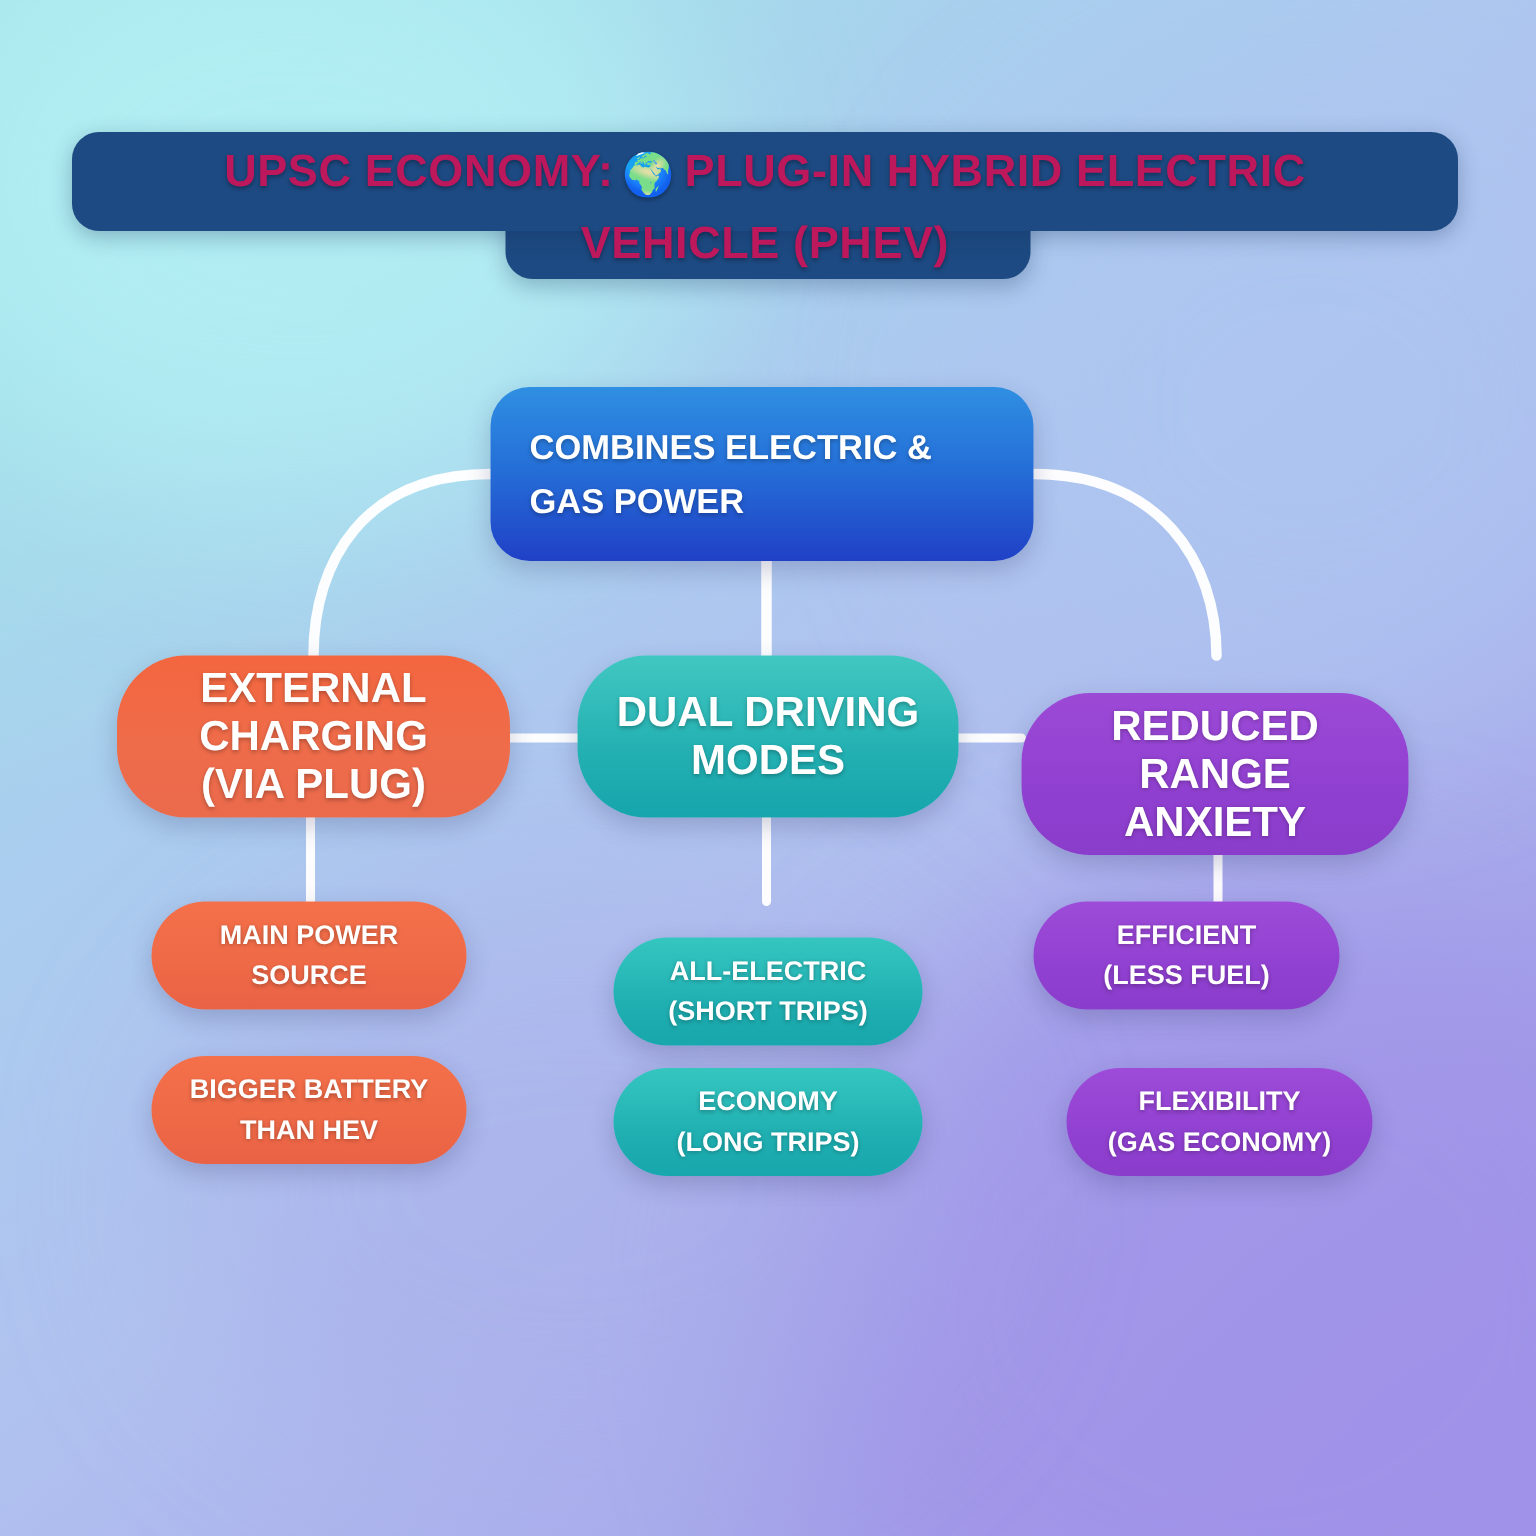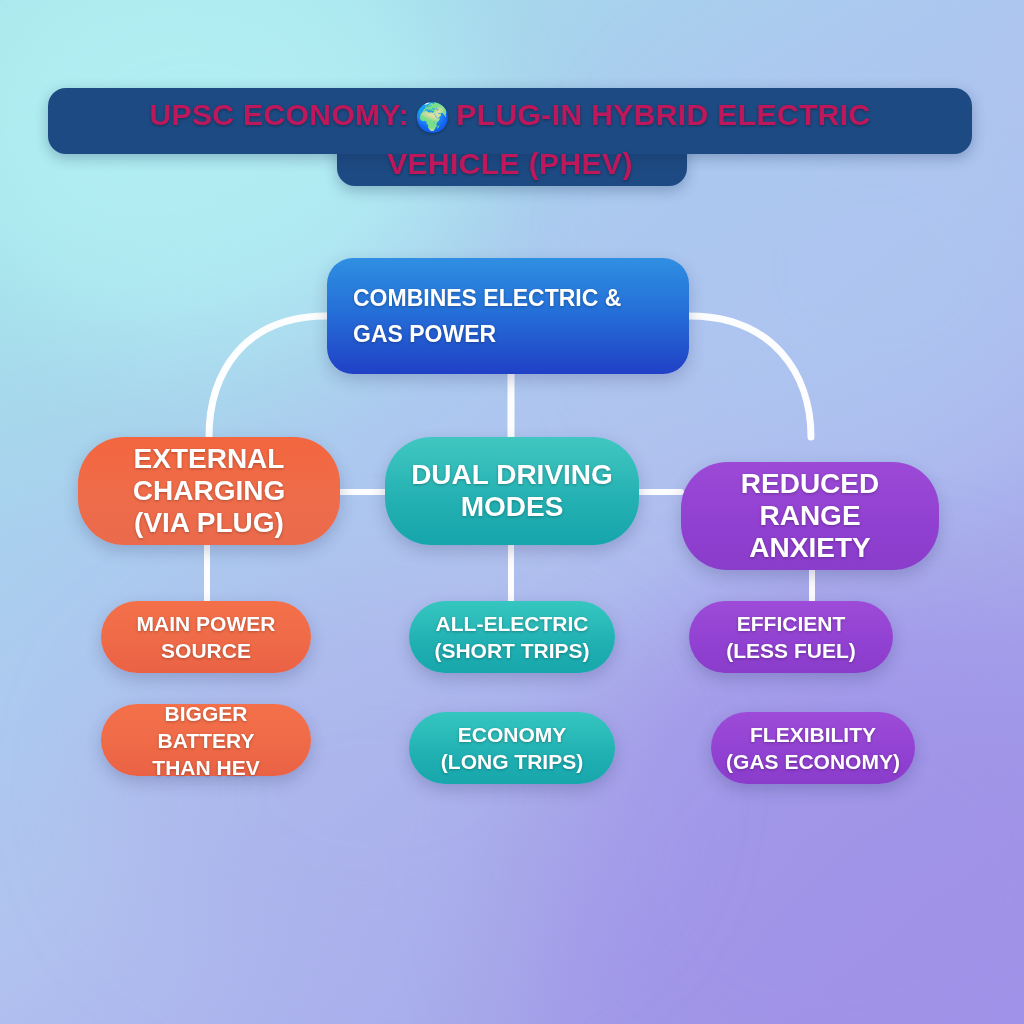--- a/index.html
+++ b/index.html
@@ -146,34 +146,34 @@
     background: linear-gradient(180deg, #f3663f 0%, #ef6c4a 55%, #ea6a4c 100%); }
   #node-dual      { left: 385px; width: 254px;
     background: linear-gradient(180deg, #41c7c1 0%, #23b0b2 60%, #16a5ac 100%); }
   #node-range     { left: 681px; width: 258px;
     background: linear-gradient(180deg, #9c49d6 0%, #9040d0 60%, #8a3cca 100%); margin-top: 25px; }
 
   
   .node.leaf {
     height: 72px;
     border-radius: 36px;
-    font-size: 21px;
+    font-size: 18px;
     line-height: 27px;
     padding: 0 14px;
   }
   .node.leaf.orange {
     background: linear-gradient(180deg, #f4704a 0%, #ef6a47 55%, #ea6245 100%); }
   .node.leaf.teal {
     background: linear-gradient(180deg, #36c6c0 0%, #20b0b2 60%, #17a7ac 100%); }
   .node.leaf.purple {
     background: linear-gradient(180deg, #9d4bd8 0%, #9141d1 60%, #8a3ccb 100%); }
 
   #leaf-main-power   { left: 101px; top: 601px; width: 210px; }
   #leaf-bigger-batt  { left: 101px; top: 704px; width: 210px; }
-  #leaf-all-electric { left: 409px; top: 601px; width: 206px; }
+  #leaf-all-electric { left: 409px; top: 625px; width: 206px; }
   #leaf-hybrid       { left: 409px; top: 712px; width: 206px; }
   #leaf-efficient    { left: 689px; top: 601px; width: 204px; }
   #leaf-flexibility  { left: 711px; top: 712px; width: 204px; }
 </style>
 </head>
 <body>
 
 <div id="canvas">
   <div class="sheen s1"></div>
   <div class="sheen s2"></div>

